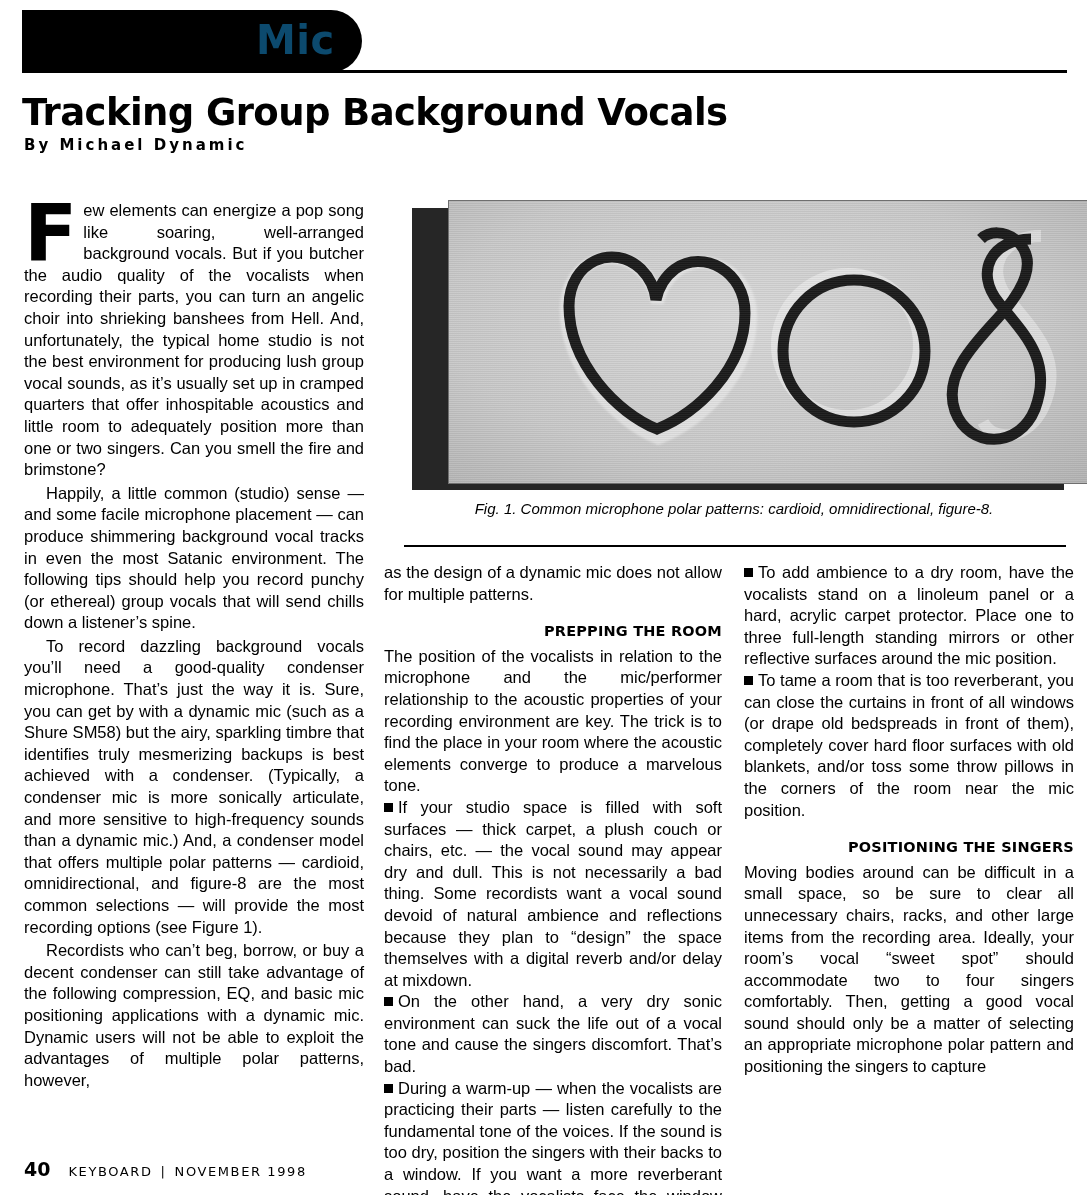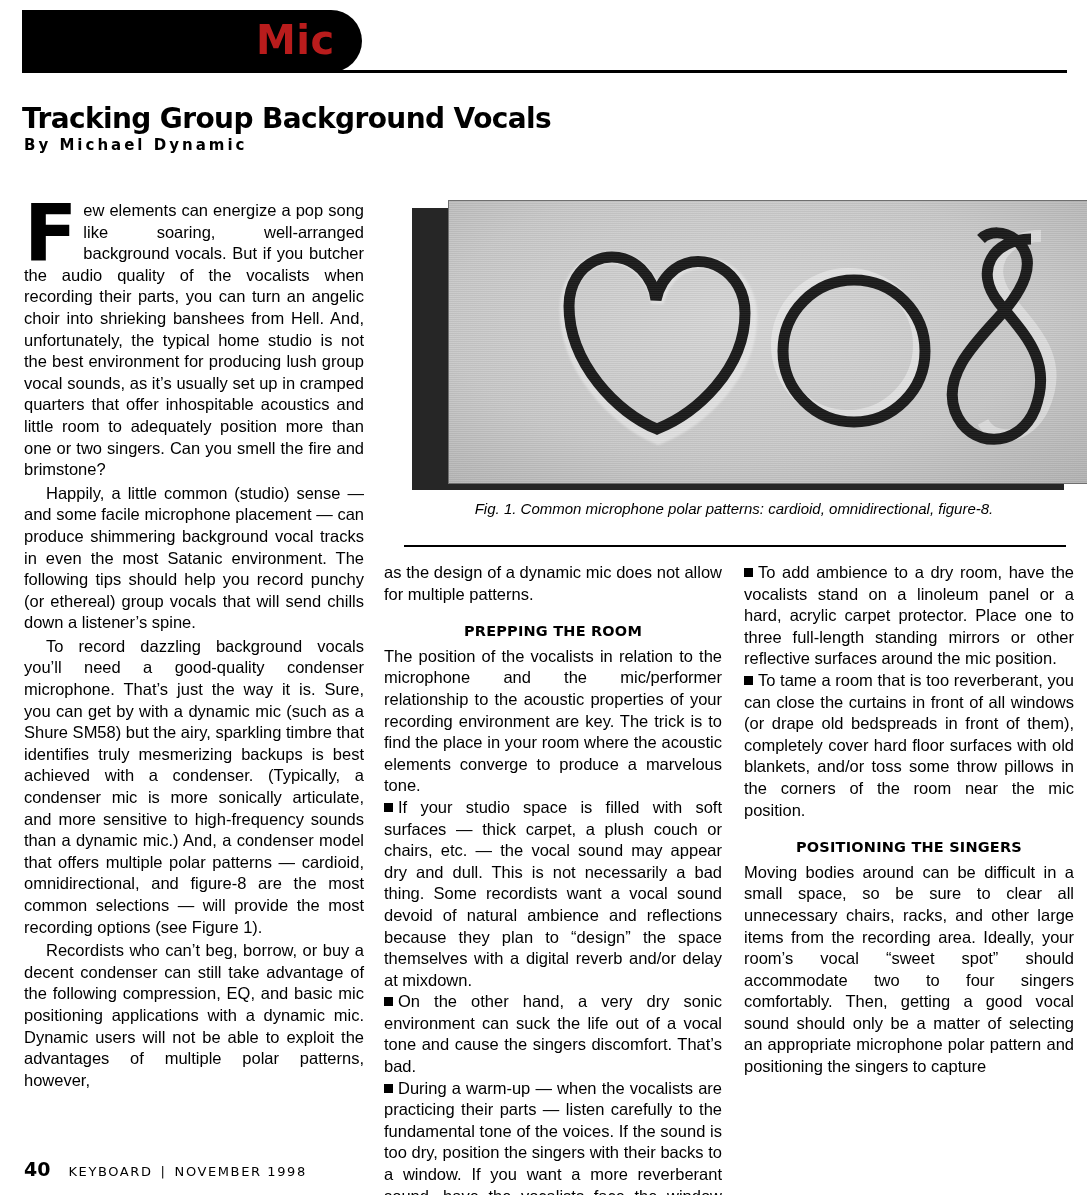--- a/index.html
+++ b/index.html
@@ -34,35 +34,35 @@
   }
   .masthead .rule{
     position:absolute;
     left:0; top:60px;
     width:1045px; height:3px;
     background:#000;
   }
   .masthead .kicker{
     position:absolute;
     left:234px; top:8px;
-    color:#b91c1c;
+    color:#0c4a6e;
     font-family:"DejaVu Sans", sans-serif;
     font-weight:bold;
     font-size:40px;
     letter-spacing:0.5px;
     line-height:44px;
   }
 
   .headline{
     position:absolute;
-    left:22px; top:78px;
+    left:22px; top:66px;
     width:1045px;
     font-family:"DejaVu Sans", sans-serif;
     font-weight:bold;
-    font-size:28px;
+    font-size:37px;
     line-height:44px;
     letter-spacing:-0.6px;
     white-space:nowrap;
   }
   .byline{
     position:absolute;
     left:24px; top:136px;
     font-family:"DejaVu Sans", sans-serif;
     font-weight:bold;
     font-size:15px;
@@ -89,21 +89,21 @@
   }
   .col-intro p{margin:0 0 0 0;}
   .col-intro p + p{ text-indent:22px; margin-top:2px;}
 
   .sect-head{
     font-family:"DejaVu Sans", sans-serif;
     font-weight:bold;
     font-size:14.5px;
     letter-spacing:0.2px;
     margin:16px 0 3px 0;
-    text-align:center;
+    text-align:right;
   }
 
   
   .figure{
     position:absolute;
     left:404px; top:200px;
     width:660px;
     padding-left:44px;
   }
   .figure .shadow{

